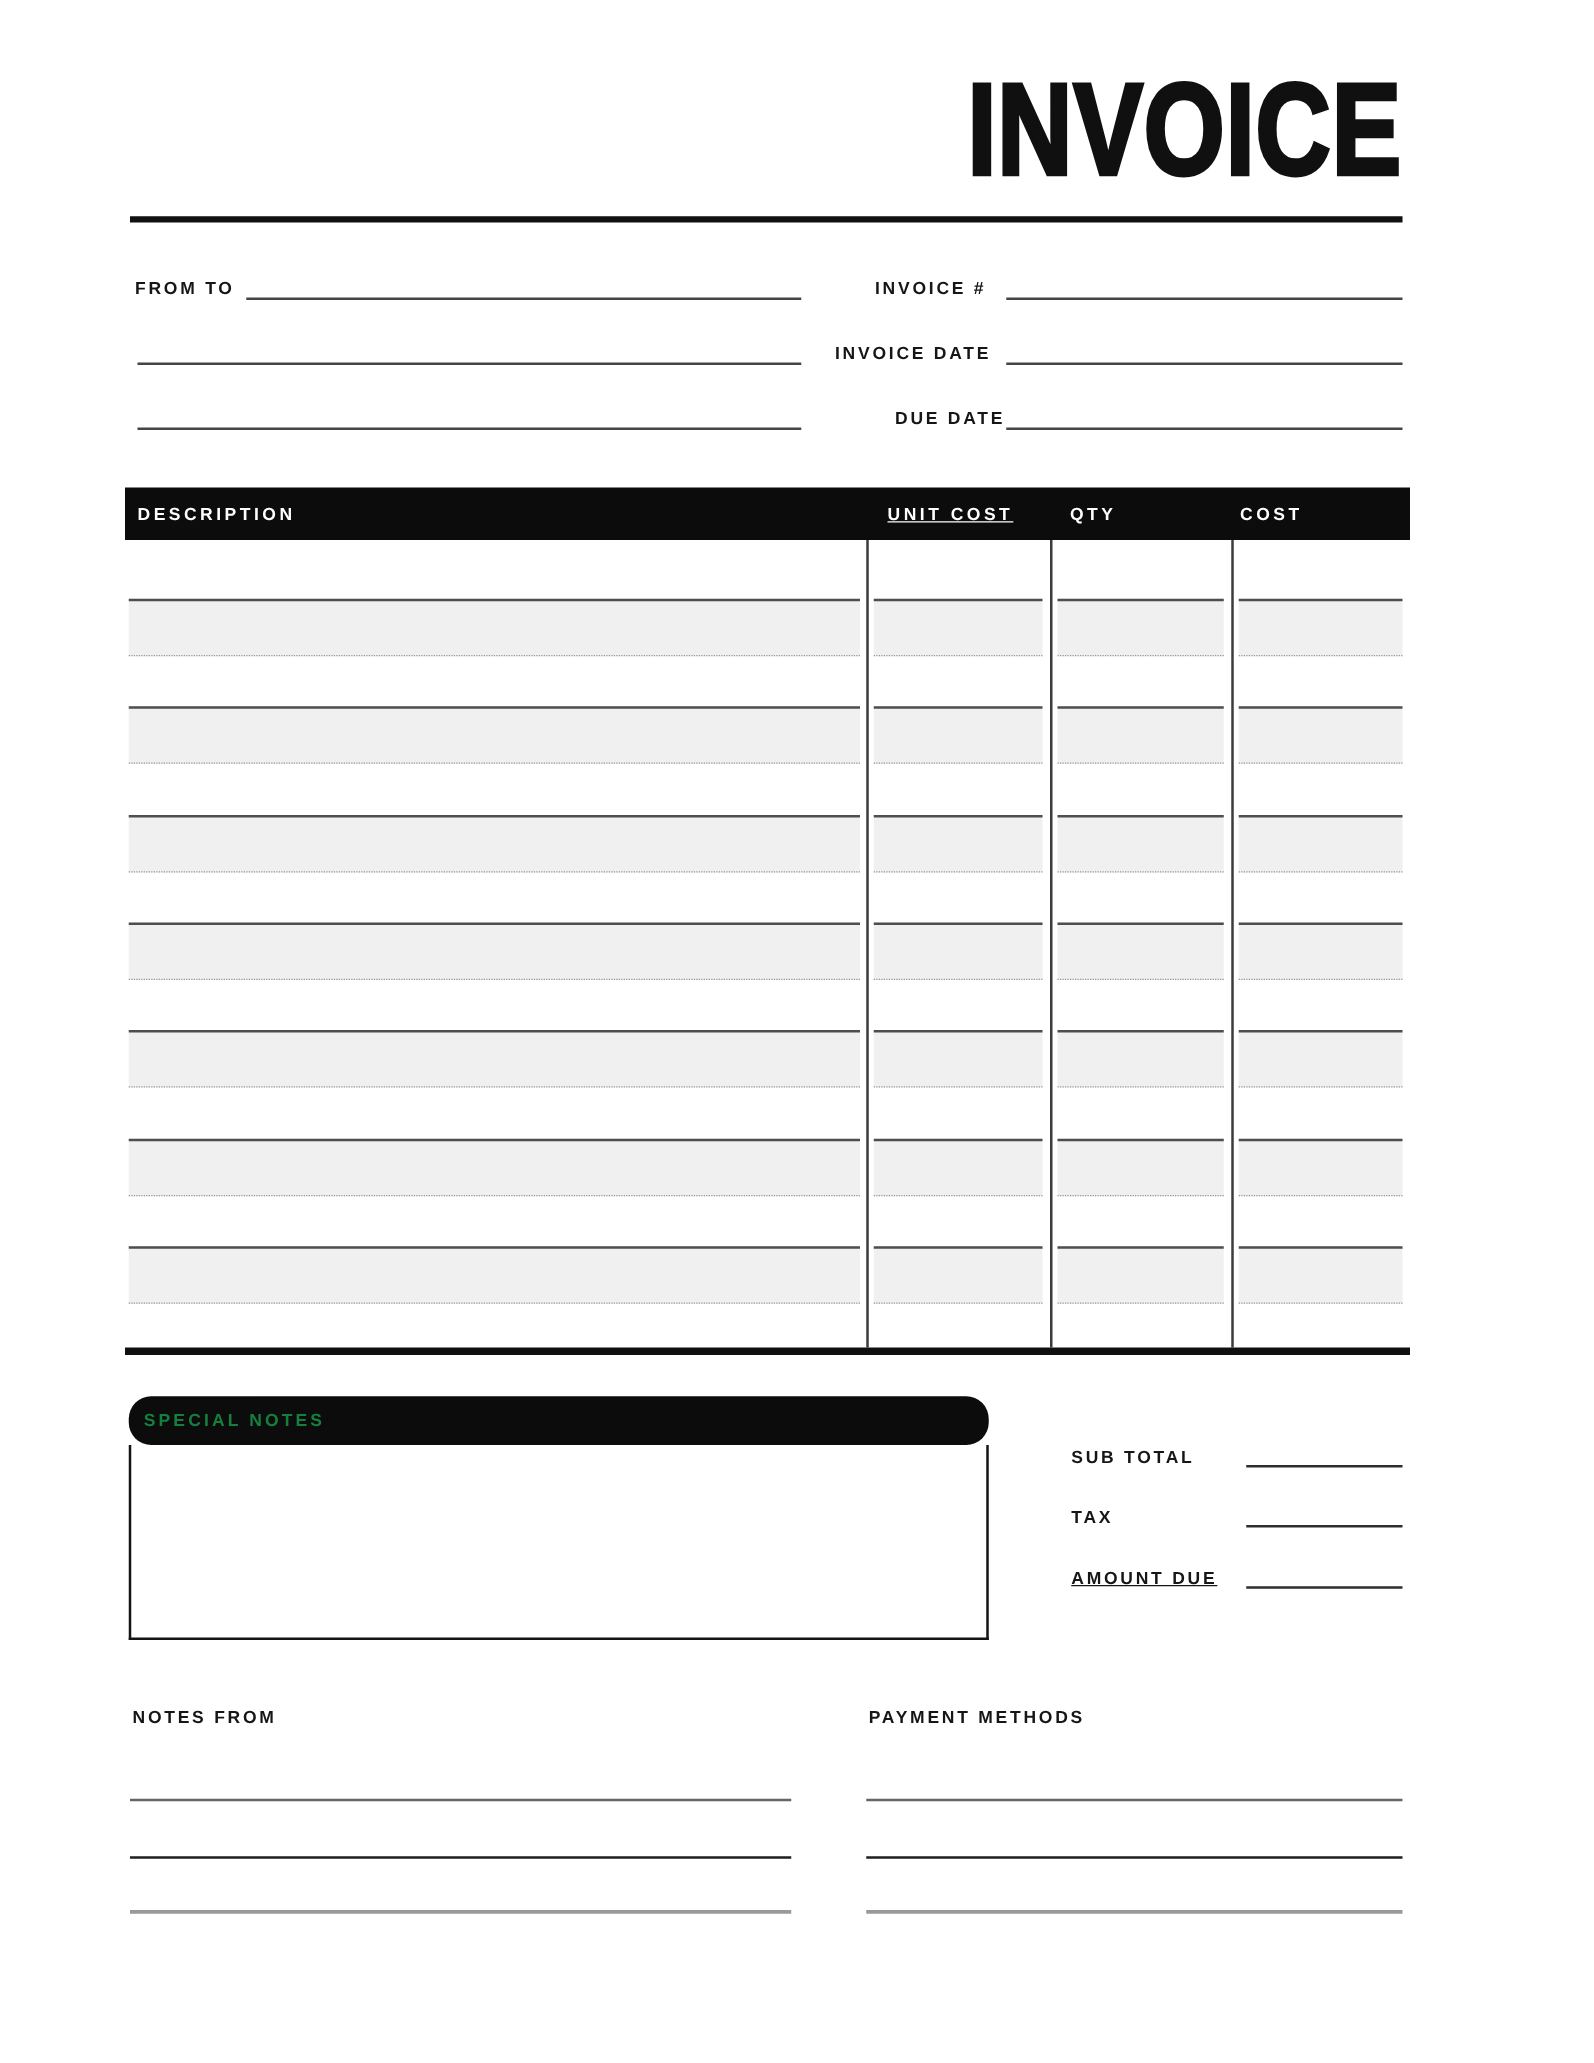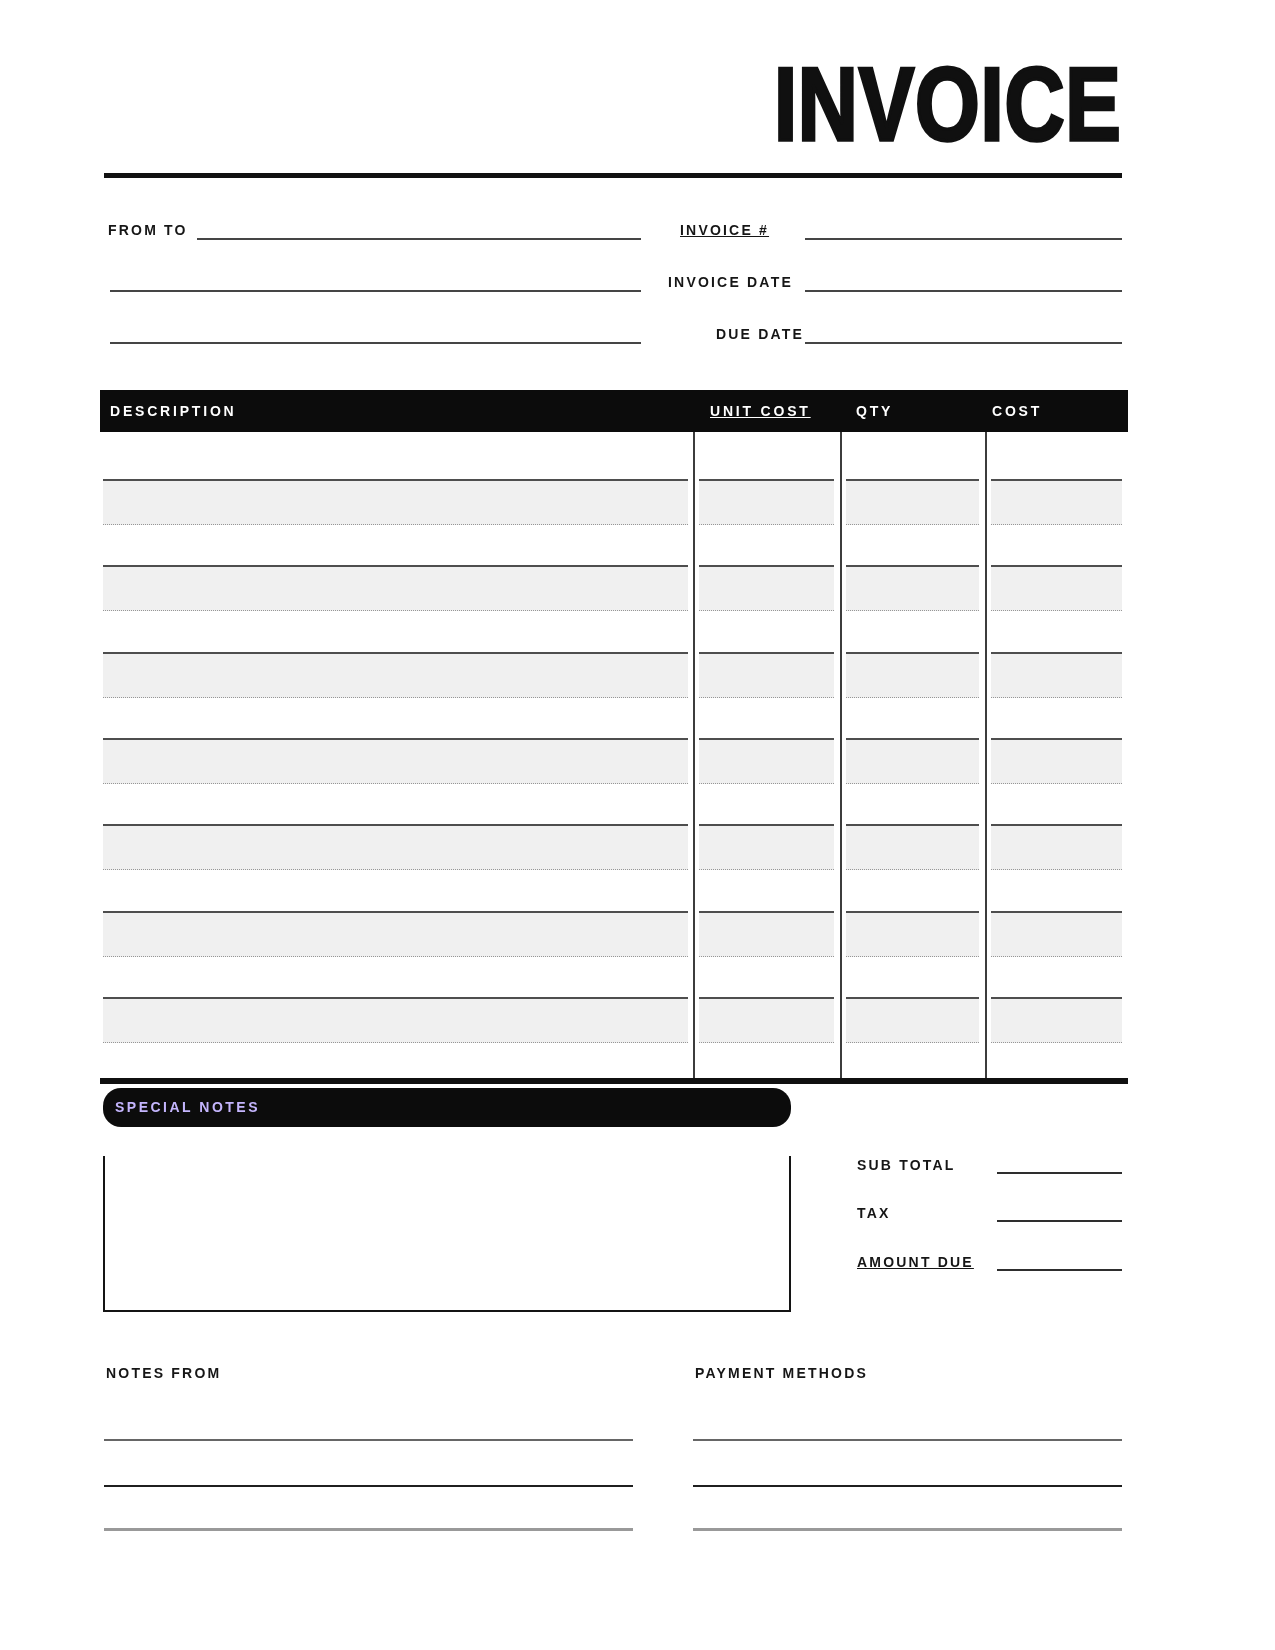--- a/index.html
+++ b/index.html
@@ -55,22 +55,22 @@
   }
   .cell-desc{left:3px;width:585px;}
   .cell-unit{left:599px;width:135px;}
   .cell-qty{left:746px;width:133px;}
   .cell-total{left:891px;width:131px;}
 
   .tbl-bottom-rule{position:absolute;left:100px;top:1078px;width:1028px;height:6px;background:#101010;}
 
   
   .notes-bar{
-    position:absolute;left:103px;top:1088px;width:688px;height:39px;
-    background:#0c0c0c;color:#c4b5fd;
+    position:absolute;left:103px;top:1117px;width:688px;height:39px;
+    background:#0c0c0c;color:#15803d;
     font-size:14px;font-weight:bold;letter-spacing:2.5px;
     line-height:39px;padding-left:12px;border-radius:18px;
   }
   .notes-box{
     position:absolute;left:103px;top:1156px;width:688px;height:156px;
     border-left:2px solid #141414;border-right:2px solid #141414;border-bottom:2.5px solid #141414;
     background:#fff;
   }
 
   
@@ -96,21 +96,21 @@
 <div class="page">
 
   <div class="title">INVOICE</div>
   <div class="top-rule"></div>
 
   <div class="lbl" style="left:108px;top:222px;">FROM TO</div>
   <div class="fill-line" style="left:197px;top:238px;width:444px;"></div>
   <div class="fill-line" style="left:110px;top:290px;width:531px;"></div>
   <div class="fill-line" style="left:110px;top:342px;width:531px;"></div>
 
-  <div class="lbl" style="left:680px;top:222px;text-decoration:underline;">INVOICE #</div>
+  <div class="lbl" style="left:700px;top:222px;">INVOICE #</div>
   <div class="fill-line" style="left:805px;top:238px;width:317px;"></div>
 
   <div class="lbl" style="left:668px;top:274px;text-align:right;">INVOICE DATE</div>
   <div class="fill-line" style="left:805px;top:290px;width:317px;"></div>
 
   <div class="lbl" style="left:668px;top:326px;margin-left:48px;">DUE DATE</div>
   <div class="fill-line" style="left:805px;top:342px;width:317px;"></div>
 
   <div class="tbl-header">
     <span class="col col-desc">DESCRIPTION</span>

